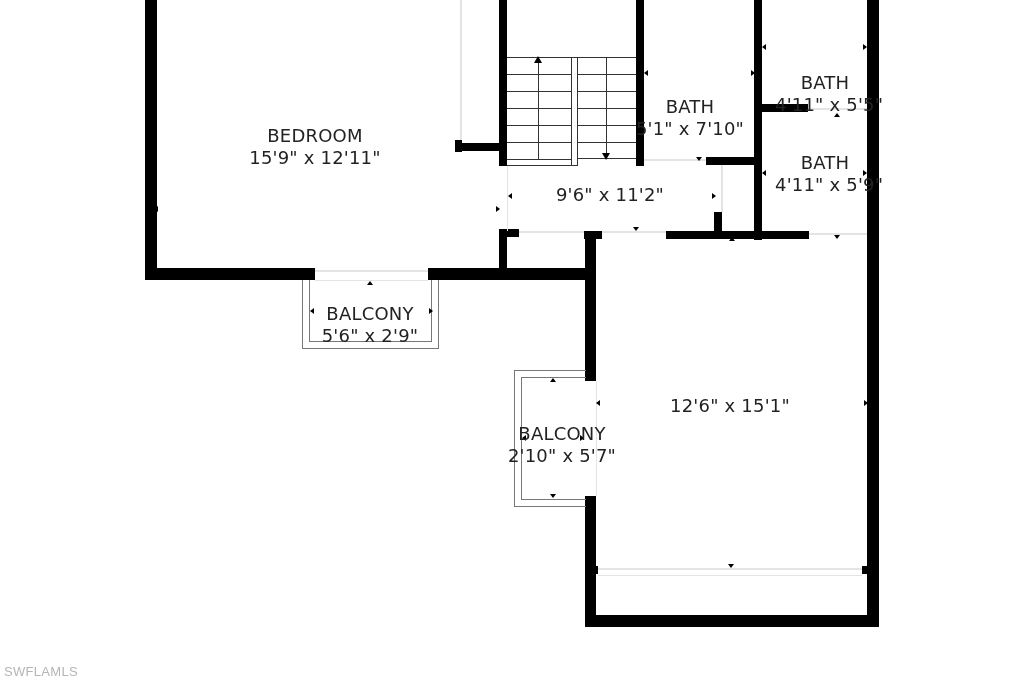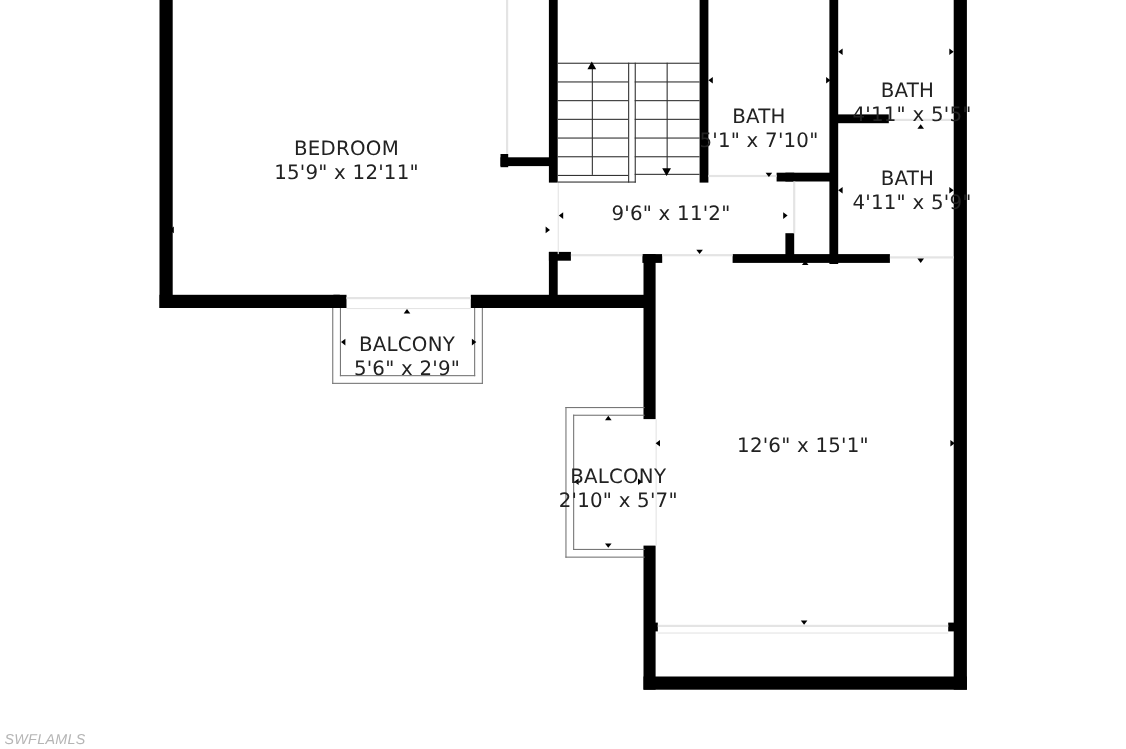--- a/index.html
+++ b/index.html
@@ -8,21 +8,21 @@
   .thin { position:absolute; border:1.5px solid #777; box-sizing:border-box; }
   .faint { position:absolute; background:#e4e4e4; }
   .room-label { position:absolute; text-align:center; color:#222; font-size:18px; line-height:22px; letter-spacing:0.2px; white-space:nowrap; }
   .room-label span { display:block; }
   .stair-line { position:absolute; background:#333; }
   .tri { position:absolute; width:0; height:0; }
   .tri-up { border-left:3px solid transparent; border-right:3px solid transparent; border-bottom:4px solid #000; }
   .tri-down { border-left:3px solid transparent; border-right:3px solid transparent; border-top:4px solid #000; }
   .tri-left { border-top:3px solid transparent; border-bottom:3px solid transparent; border-right:4px solid #000; }
   .tri-right { border-top:3px solid transparent; border-bottom:3px solid transparent; border-left:4px solid #000; }
-  .watermark { position:absolute; left:4px; top:664px; font-family:"Liberation Sans",sans-serif; font-size:13px; color:#b5b5b5; letter-spacing:0.3px;font-style:italic; }
+  .watermark { position:absolute; left:4px; top:664px; font-family:"Liberation Sans",sans-serif; font-size:13px; color:#b5b5b5; letter-spacing:0.3px; }
   .arrow-big-up { position:absolute; border-left:4px solid transparent; border-right:4px solid transparent; border-bottom:7px solid #000; }
   .arrow-big-down { position:absolute; border-left:4px solid transparent; border-right:4px solid transparent; border-top:7px solid #000; }
 </style>
 </head>
 <body>
 
 <div>
 
   <div class="wall" style="left:145px; top:0; width:12px; height:280px;"></div>
 

